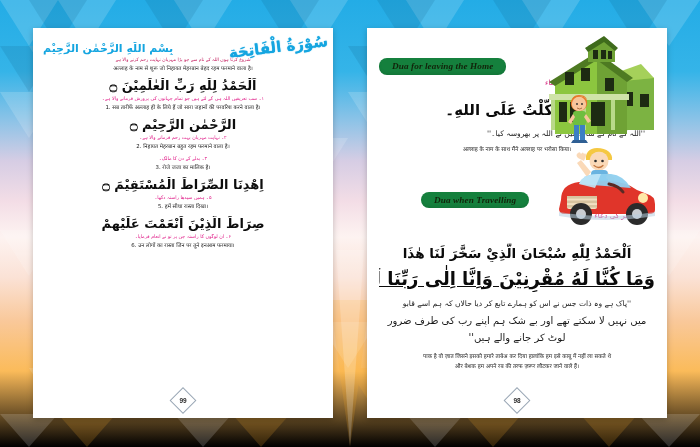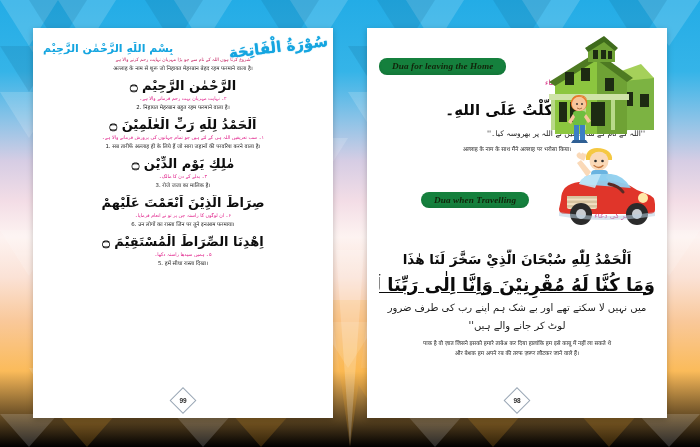--- a/index.html
+++ b/index.html
@@ -224,48 +224,47 @@
   <div class="page" id="page-left">
     <div class="pg-inner">
 
       <div class="surah-title">سُوْرَةُ الْفَاتِحَة</div>
 
       <div class="bismillah">بِسْمِ اللّٰهِ الرَّحْمٰنِ الرَّحِيْمِ</div>
       <div class="bismillah-urdu">شروع کرتا ہوں اللہ کے نام سے جو بڑا مہربان نہایت رحم کرنے والا ہے</div>
       <div class="bismillah-hindi">अल्लाह के नाम से शुरू जो निहायत मेहरबान बेहद रहम फरमाने वाला है।</div>
 
       <div class="ayah-block">
+        <div class="ayah-ar">اَلْحَمْدُ لِلّٰهِ رَبِّ الْعٰلَمِيْنَ ۝</div>
+        <div class="ayah-ur">۱۔ سب تعریفیں اللہ ہی کے لئے ہیں جو تمام جہانوں کی پرورش فرمانے والا ہے۔</div>
+        <div class="ayah-hi">1. सब तारीफें अल्लाह ही के लिये हैं जो सारा जहानों की परवरिश करने वाला है।</div>
+      </div>
+
+      <div class="ayah-block">
         <div class="ayah-ar">الرَّحْمٰنِ الرَّحِيْمِ ۝</div>
         <div class="ayah-ur">۲۔ نہایت مہربان بہت رحم فرمانے والا ہے۔</div>
         <div class="ayah-hi">2. निहायत मेहरबान बहुत रहम फरमाने वाला है।</div>
       </div>
 
       <div class="ayah-block">
-        <div class="ayah-ar">اَلْحَمْدُ لِلّٰهِ رَبِّ الْعٰلَمِيْنَ ۝</div>
-        <div class="ayah-ur">۱۔ سب تعریفیں اللہ ہی کے لئے ہیں جو تمام جہانوں کی پرورش فرمانے والا ہے۔</div>
-        <div class="ayah-hi">1. सब तारीफें अल्लाह ही के लिये हैं जो सारा जहानों की परवरिश करने वाला है।</div>
-      </div>
-
-      <div class="ayah-block">
-        <div class="ayah-ar">مٰلِكِ يَوْمِ الدِّيْنِ ۝</div>
         <div class="ayah-ur">۳۔ بدلے کے دن کا مالک۔</div>
         <div class="ayah-hi">3. रोजे जजा का मालिक है।</div>
       </div>
 
+
+      <div class="ayah-block">
+        <div class="ayah-ar">اِهْدِنَا الصِّرَاطَ الْمُسْتَقِيْمَ ۝</div>
+        <div class="ayah-ur">۵۔ ہمیں سیدھا راستہ دکھا۔</div>
+        <div class="ayah-hi">5. हमें सीधा रास्ता दिखा।</div>
+      </div>
 
       <div class="ayah-block">
         <div class="ayah-ar">صِرَاطَ الَّذِيْنَ اَنْعَمْتَ عَلَيْهِمْ</div>
         <div class="ayah-ur">۶۔ ان لوگوں کا راستہ جن پر تو نے انعام فرمایا۔</div>
         <div class="ayah-hi">6. उन लोगों का रास्ता जिन पर तूने इनआम फरमाया।</div>
-      </div>
-
-      <div class="ayah-block">
-        <div class="ayah-ar">اِهْدِنَا الصِّرَاطَ الْمُسْتَقِيْمَ ۝</div>
-        <div class="ayah-ur">۵۔ ہمیں سیدھا راستہ دکھا۔</div>
-        <div class="ayah-hi">5. हमें सीधा रास्ता दिखा।</div>
       </div>
 
 
       <div class="pgnum">
         <div class="dia"></div>
         <div class="num">99</div>
       </div>
     </div>
   </div>
 
@@ -366,23 +365,24 @@
           <circle cx="32" cy="70" r="11" fill="#2b2b2b"></circle>
           <circle cx="32" cy="70" r="5" fill="#c9cdd2"></circle>
           <circle cx="88" cy="70" r="11" fill="#2b2b2b"></circle>
           <circle cx="88" cy="70" r="5" fill="#c9cdd2"></circle>
           <path d="M10,68 Q56,76 106,68 L106,72 Q56,80 10,72 Z" fill="#b8cfe0" opacity="0.55"></path>
         </svg>
 
         <div class="badge" style="margin-left:42px;text-align:center;">Dua when Travelling</div>
         <div class="badge-ur" style="text-align:right; padding-right:20px;">سفر کی دعاء</div>
 
-        <div class="dua-ar" style="margin-top:29px; font-size:13.6px;">اَلْحَمْدُ لِلّٰهِ سُبْحَانَ الَّذِيْ سَخَّرَ لَنَا هٰذَا</div>
+        <div class="dua-ar" style="margin-top:23px; font-size:13.6px;">اَلْحَمْدُ لِلّٰهِ سُبْحَانَ الَّذِيْ سَخَّرَ لَنَا هٰذَا</div>
         <div class="dua-ar" style="font-size:18px;text-decoration:underline;">وَمَا كُنَّا لَهُ مُقْرِنِيْنَ وَاِنَّا اِلٰى رَبِّنَا لَمُنْقَلِبُوْنَ۔</div>
 
+        <div class="dua-ur">''پاک ہے وہ ذات جس نے اس کو ہمارے تابع کر دیا حالاں کہ ہم اسے قابو</div>
         <div class="dua-ur" style="margin-top:1px; font-size:10px;">میں نہیں لا سکتے تھے اور بے شک ہم اپنے رب کی طرف ضرور لوٹ کر جانے والے ہیں''</div>
 
         <div class="dua-hi">पाक है वो ज़ात जिसने इसको हमारे ताबेअ कर दिया हालांकि हम इसे काबू में नहीं ला सकते थे</div>
         <div class="dua-hi" style="margin-top:1px;">और बेशक हम अपने रब की तरफ ज़रूर लौटकर जाने वाले हैं।</div>
       </div>
 
       <div class="pgnum">
         <div class="dia"></div>
         <div class="num">98</div>
       </div>

